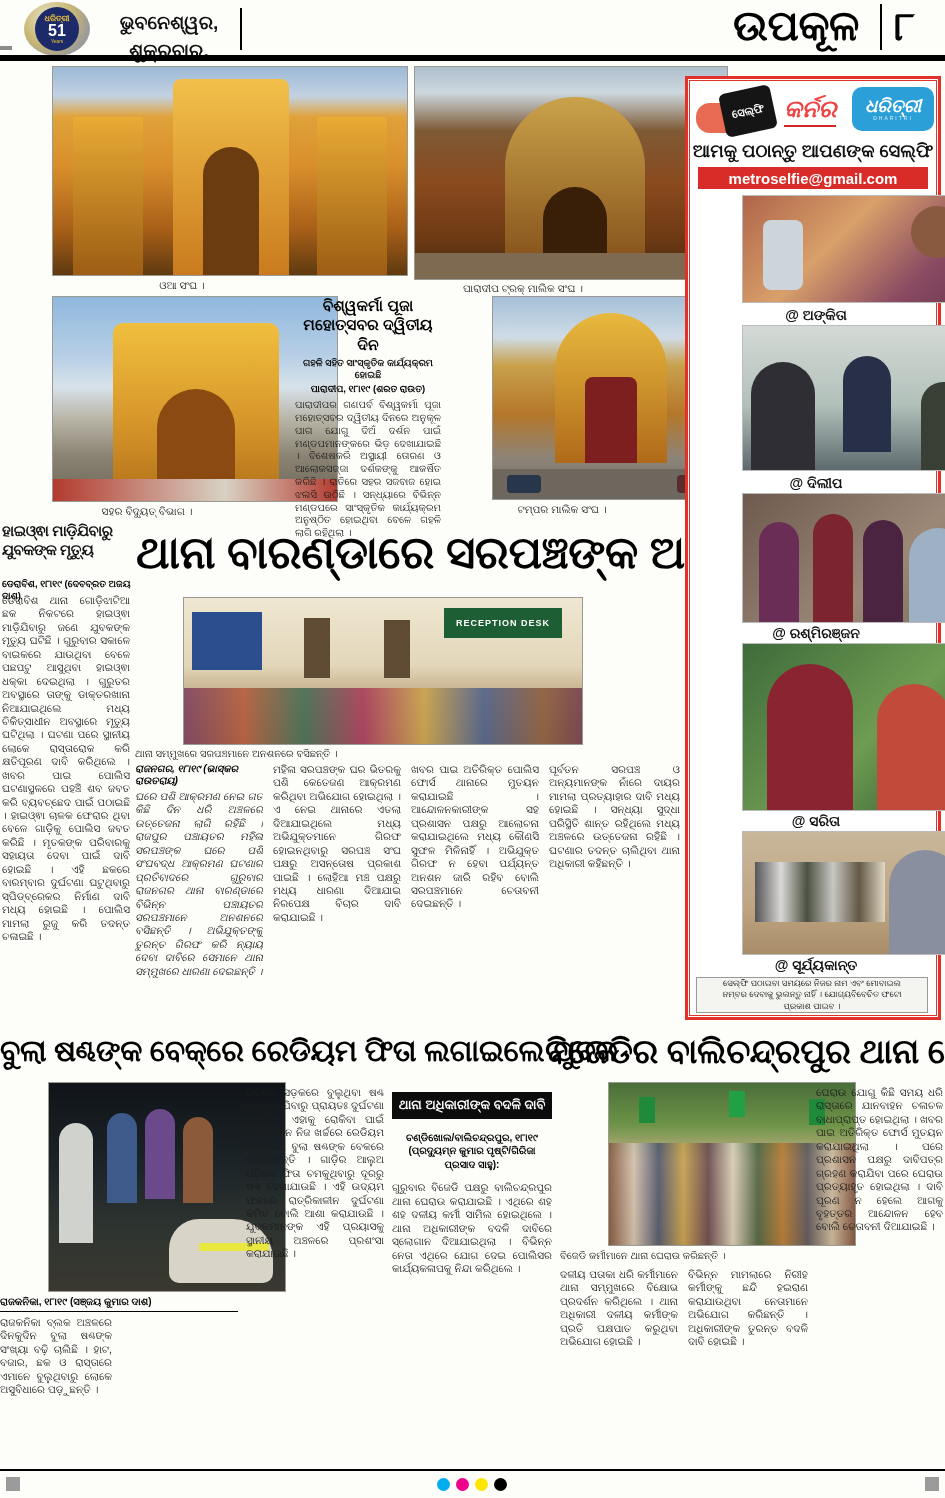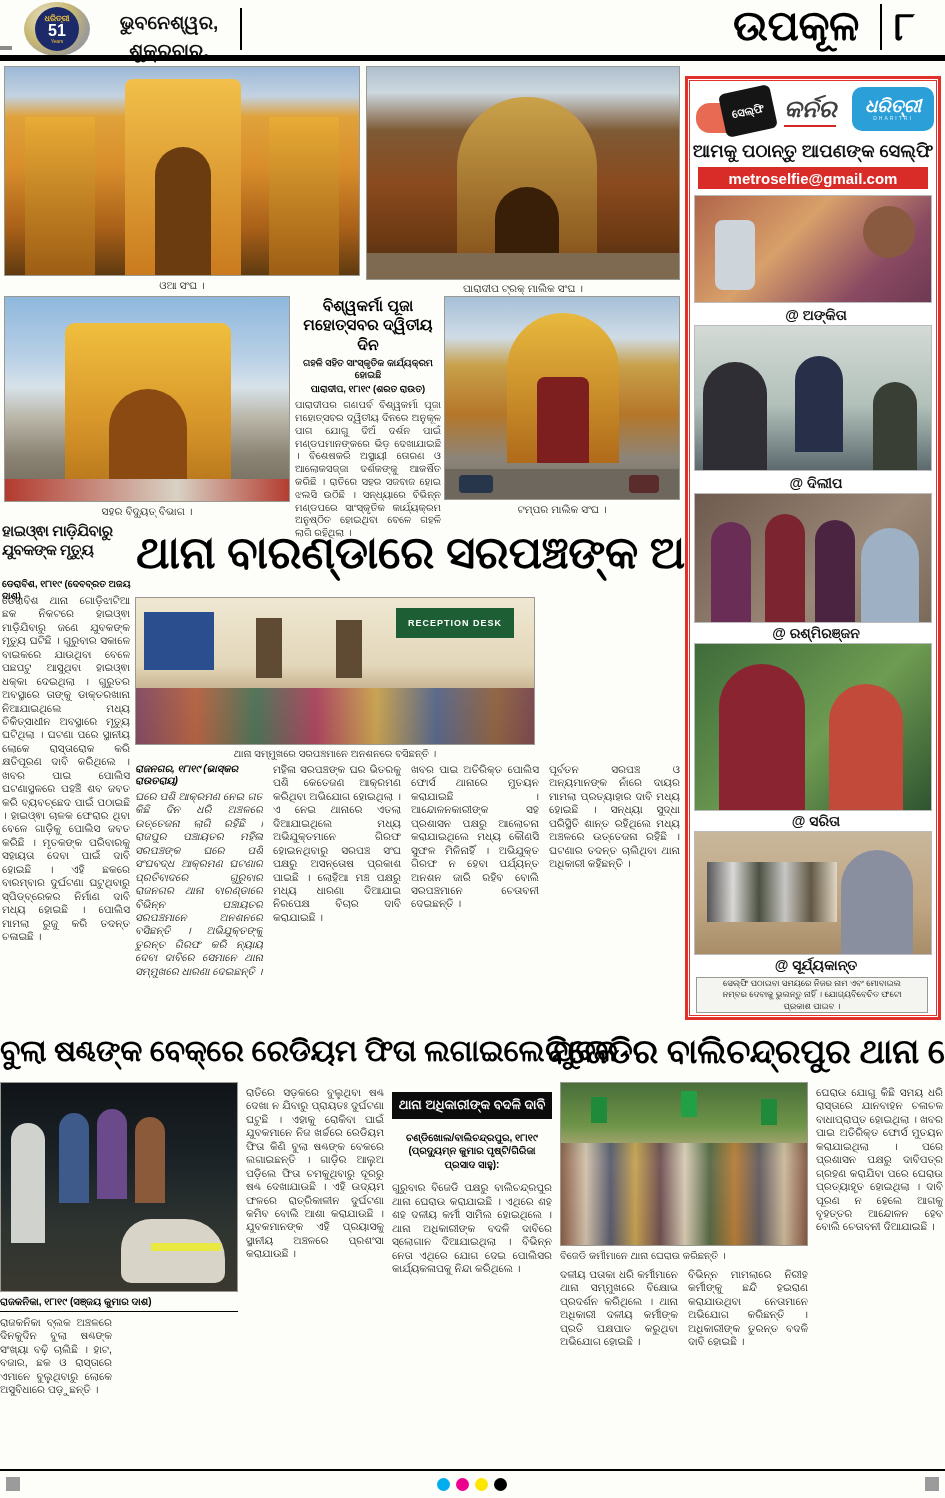--- a/index.html
+++ b/index.html
@@ -1,19 +1,19 @@
 <!DOCTYPE html>
 <html><head>
 <meta charset="utf-8">
 <style>
   html,body{margin:0;padding:0;background:#e8e8e4;}
   .page{position:relative;width:945px;height:1498px;background:#fdfdfa;margin:0 auto;
         font-family:"Liberation Sans","DejaVu Sans",sans-serif;color:#111;overflow:hidden;}
   .abs{position:absolute;}
-  .photo{position:absolute;overflow:hidden;border:1px solid #9a9a92;box-sizing:border-box;}
+  .photo{position:absolute;overflow:hidden;border:1px solid #9a9a92;box-sizing:border-box;margin-left:48px;}
   .cap{position:absolute;font-size:10.5px;color:#222;text-align:center;font-weight:bold;}
   .news{font-size:10.5px;line-height:1.28;text-align:justify;color:#1c1c1c;word-break:break-word;overflow:hidden;}
   .dateline{font-weight:bold;font-size:10.5px;color:#000;}
   .hl{font-weight:bold;color:#000;letter-spacing:-0.5px;white-space:nowrap;}
   .ib-head{background:#0c0c0c;color:#fff;font-weight:bold;font-size:13.5px;line-height:1.3;
            text-align:center;padding:5px 4px;}
   .ib-list{margin:6px 0 0 0;padding:0;list-style:none;font-size:11px;line-height:1.3;font-weight:bold;}
   .ib-list li{position:relative;padding-left:13px;margin-bottom:7px;}
   .ib-list li::before{content:"■";position:absolute;left:0;top:0;font-size:9px;}
   .rule{position:absolute;background:#000;}
@@ -109,41 +109,41 @@
               background:linear-gradient(180deg,#efe7d2 0%,#e3d7ba 46%,#c9b592 62%,#9a8668 100%);">
     <div style="position:absolute;left:8px;top:14px;width:70px;height:58px;background:#2b4f8e;"></div>
     <div style="position:absolute;left:260px;top:10px;width:118px;height:30px;background:#1e5e34;display:flex;align-items:center;justify-content:center;">
       <span style="color:#fff;font-size:9px;font-weight:bold;letter-spacing:1px;">RECEPTION DESK</span>
     </div>
     <div style="position:absolute;left:120px;top:20px;width:26px;height:60px;background:#5f4a33;"></div>
     <div style="position:absolute;left:200px;top:22px;width:26px;height:58px;background:#5f4a33;"></div>
     <div style="position:absolute;left:0;bottom:0;width:400px;height:56px;
                 background:linear-gradient(90deg,#7a3e5e,#b35a3a 15%,#3e6b52 30%,#a8385a 45%,#caa24a 60%,#4a5e8a 75%,#8a5a3a 90%,#6e3a4a);opacity:.85;"></div>
   </div>
-  <div class="cap" style="left:135px;top:748px;width:400px;text-align:center;font-weight:normal;font-size:10px;">ଥାନା ସମ୍ମୁଖରେ ସରପଞ୍ଚମାନେ ଅନଶନରେ ବସିଛନ୍ତି ।</div>
+  <div class="cap" style="left:135px;top:748px;width:400px;text-align:left;font-weight:normal;font-size:10px;">ଥାନା ସମ୍ମୁଖରେ ସରପଞ୍ଚମାନେ ଅନଶନରେ ବସିଛନ୍ତି ।</div>
 
 
   <div class="abs" style="left:135px;top:763px;width:128px;height:266px;font-style:italic;">
     <div class="dateline" style="font-size:10px;">ରାଜନଗର, ୧୮ା୧୯ (ଭାସ୍କର ରାଉତରାୟ)</div>
     <div class="news" style="height:248px;margin-top:3px;">ଘରେ ପଶି ଆକ୍ରମଣ ନେଇ ଗତ କିଛି ଦିନ ଧରି ଅଞ୍ଚଳରେ ଉତ୍ତେଜନା ଲାଗି ରହିଛି । ରାଜପୁର ପଞ୍ଚାୟତର ମହିଳା ସରପଞ୍ଚଙ୍କ ଘରେ ପଶି ସଂଘବଦ୍ଧ ଆକ୍ରମଣ ଘଟଣାର ପ୍ରତିବାଦରେ ଗୁରୁବାର ରାଜନଗର ଥାନା ବାରଣ୍ଡାରେ ବିଭିନ୍ନ ପଞ୍ଚାୟତର ସରପଞ୍ଚମାନେ ଅନଶନରେ ବସିଛନ୍ତି । ଅଭିଯୁକ୍ତଙ୍କୁ ତୁରନ୍ତ ଗିରଫ କରି ନ୍ୟାୟ ଦେବା ଦାବିରେ ସେମାନେ ଥାନା ସମ୍ମୁଖରେ ଧାରଣା ଦେଇଛନ୍ତି ।</div>
   </div>
   <div class="news abs" style="left:273px;top:763px;width:128px;height:266px;">ମହିଳା ସରପଞ୍ଚଙ୍କ ଘର ଭିତରକୁ ପଶି କେତେଜଣ ଆକ୍ରମଣ କରିଥିବା ଅଭିଯୋଗ ହୋଇଥିଲା । ଏ ନେଇ ଥାନାରେ ଏତଲା ଦିଆଯାଇଥିଲେ ମଧ୍ୟ ଅଭିଯୁକ୍ତମାନେ ଗିରଫ ହୋଇନଥିବାରୁ ସରପଞ୍ଚ ସଂଘ ପକ୍ଷରୁ ଅସନ୍ତୋଷ ପ୍ରକାଶ ପାଇଛି । ଲୋହିଆ ମଞ୍ଚ ପକ୍ଷରୁ ମଧ୍ୟ ଧାରଣା ଦିଆଯାଇ ନିରପେକ୍ଷ ବିଚାର ଦାବି କରାଯାଇଛି ।</div>
   <div class="news abs" style="left:411px;top:763px;width:128px;height:266px;">ଖବର ପାଇ ଅତିରିକ୍ତ ପୋଲିସ ଫୋର୍ସ ଥାନାରେ ମୁତୟନ କରାଯାଇଛି । ଆନ୍ଦୋଳନକାରୀଙ୍କ ସହ ପ୍ରଶାସନ ପକ୍ଷରୁ ଆଲୋଚନା କରାଯାଇଥିଲେ ମଧ୍ୟ କୌଣସି ସୁଫଳ ମିଳିନାହିଁ । ଅଭିଯୁକ୍ତ ଗିରଫ ନ ହେବା ପର୍ଯ୍ୟନ୍ତ ଅନଶନ ଜାରି ରହିବ ବୋଲି ସରପଞ୍ଚମାନେ ଚେତାବନୀ ଦେଇଛନ୍ତି ।</div>
   <div class="news abs" style="left:549px;top:763px;width:131px;height:266px;">ପୂର୍ବତନ ସରପଞ୍ଚ ଓ ଅନ୍ୟମାନଙ୍କ ନାଁରେ ଦାୟର ମାମଲା ପ୍ରତ୍ୟାହାର ଦାବି ମଧ୍ୟ ହୋଇଛି । ସନ୍ଧ୍ୟା ସୁଦ୍ଧା ପରିସ୍ଥିତି ଶାନ୍ତ ରହିଥିଲେ ମଧ୍ୟ ଅଞ୍ଚଳରେ ଉତ୍ତେଜନା ରହିଛି । ଘଟଣାର ତଦନ୍ତ ଚାଲିଥିବା ଥାନା ଅଧିକାରୀ କହିଛନ୍ତି ।</div>
 
   <div class="abs" style="left:685px;top:76px;width:256px;height:944px;border:3px solid #e0322a;box-sizing:border-box;background:#fff;box-shadow:inset 0 0 0 1px #fff, inset 0 0 0 2px #e0322a;">
 
     <div class="abs" style="left:8px;top:8px;width:82px;height:52px;">
       <div style="position:absolute;left:0;top:16px;width:46px;height:30px;background:#e86a52;border-radius:14px 4px 4px 14px;"></div>
       <div style="position:absolute;left:26px;top:2px;width:52px;height:44px;background:#151515;border-radius:6px;transform:rotate(-12deg);
                   display:flex;align-items:center;justify-content:center;">
         <span style="color:#fff;font-size:11px;font-weight:bold;">ସେଲ୍ଫି</span>
       </div>
     </div>
-    <div class="abs" style="left:96px;top:16px;font-size:24px;font-weight:bold;color:#404040;font-style:italic;border-bottom:2px solid #d22a22;padding-bottom:2px;">କର୍ନର</div>
+    <div class="abs" style="left:96px;top:16px;font-size:24px;font-weight:bold;color:#ef4444;font-style:italic;border-bottom:2px solid #d22a22;padding-bottom:2px;">କର୍ନର</div>
     <div class="abs" style="left:164px;top:8px;width:82px;height:44px;background:#2b9fd8;border-radius:10px;
                 display:flex;flex-direction:column;align-items:center;justify-content:center;">
       <span style="color:#fff;font-weight:bold;font-size:18px;font-style:italic;line-height:1;">ଧରିତ୍ରୀ</span>
       <span style="color:#d8f0fc;font-size:5px;letter-spacing:2px;line-height:1.4;">DHARITRI</span>
     </div>
 
     <div class="abs" style="left:0;top:62px;width:250px;text-align:center;font-weight:bold;font-size:18px;">ଆମକୁ ପଠାନ୍ତୁ ଆପଣଙ୍କ ସେଲ୍ଫି</div>
 
     <div class="abs" style="left:10px;top:88px;width:230px;height:22px;background:#d92b27;display:flex;align-items:center;justify-content:center;">
       <span style="color:#fff;font-size:15px;font-weight:bold;">metroselfie@gmail.com</span>

